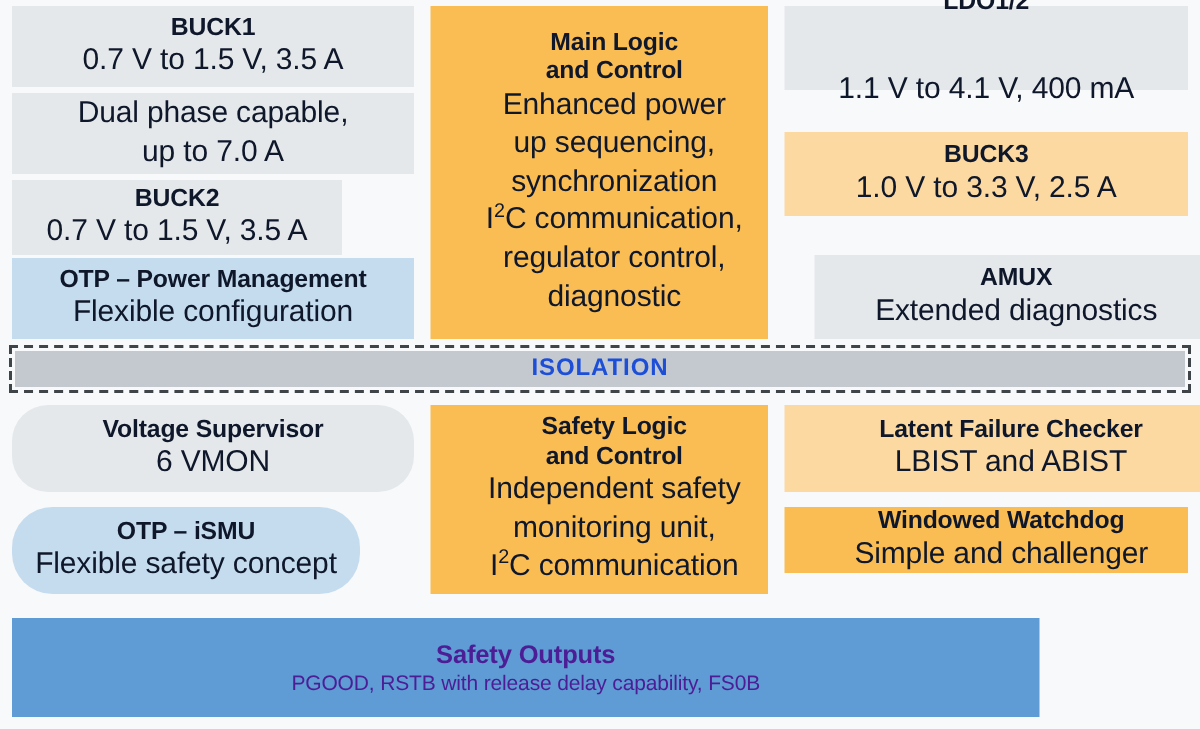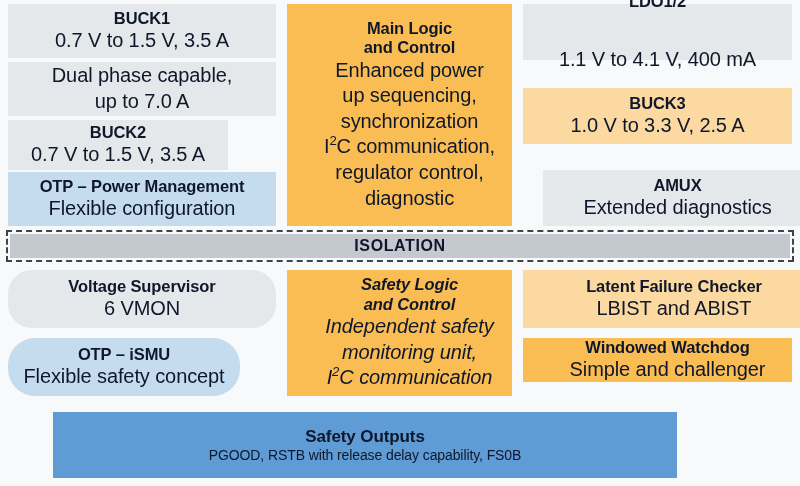--- a/index.html
+++ b/index.html
@@ -83,32 +83,32 @@
     box-sizing: border-box;
     display: flex;
     align-items: center;
     justify-content: center;
     background: #c3c9cf;
   }
   #isolation .title {
     font-weight: bold;
     font-size: 16px;
     letter-spacing: 0.6px;
-    color: #0f172a;
+    color: #1d4ed8;
   }
 
   #volt-sup     { left: 8px;   top: 270px; width: 268px; height: 58px; border-radius: 24px; }
   #otp-ismu     { left: 8px;   top: 338px; width: 232px; height: 58px; border-radius: 27px; }
 
-  #safety-logic { left: 287px; top: 270px; width: 225px; height: 126px; font-style: italic; }
+  #safety-logic { left: 287px; top: 270px; width: 225px; height: 126px; }
 
   #latent       { left: 523px; top: 270px; width: 302px; height: 58px; }
   #watchdog     { left: 523px; top: 338px; width: 269px; height: 44px; }
 
-  #safety-out   { left: 8px;   top: 412px; width: 624px; height: 66px; color: #0f172a; margin-left: 45px; }
+  #safety-out   { left: 8px;   top: 412px; width: 685px; height: 66px; color: #4c1d95; }
   #safety-out .title { font-size: 17px; }
   #safety-out .sub   { font-size: 14px; }
 
   sup {
     font-size: 0.66em;
     vertical-align: super;
     line-height: 0;
   }
 </style>
 </head>

